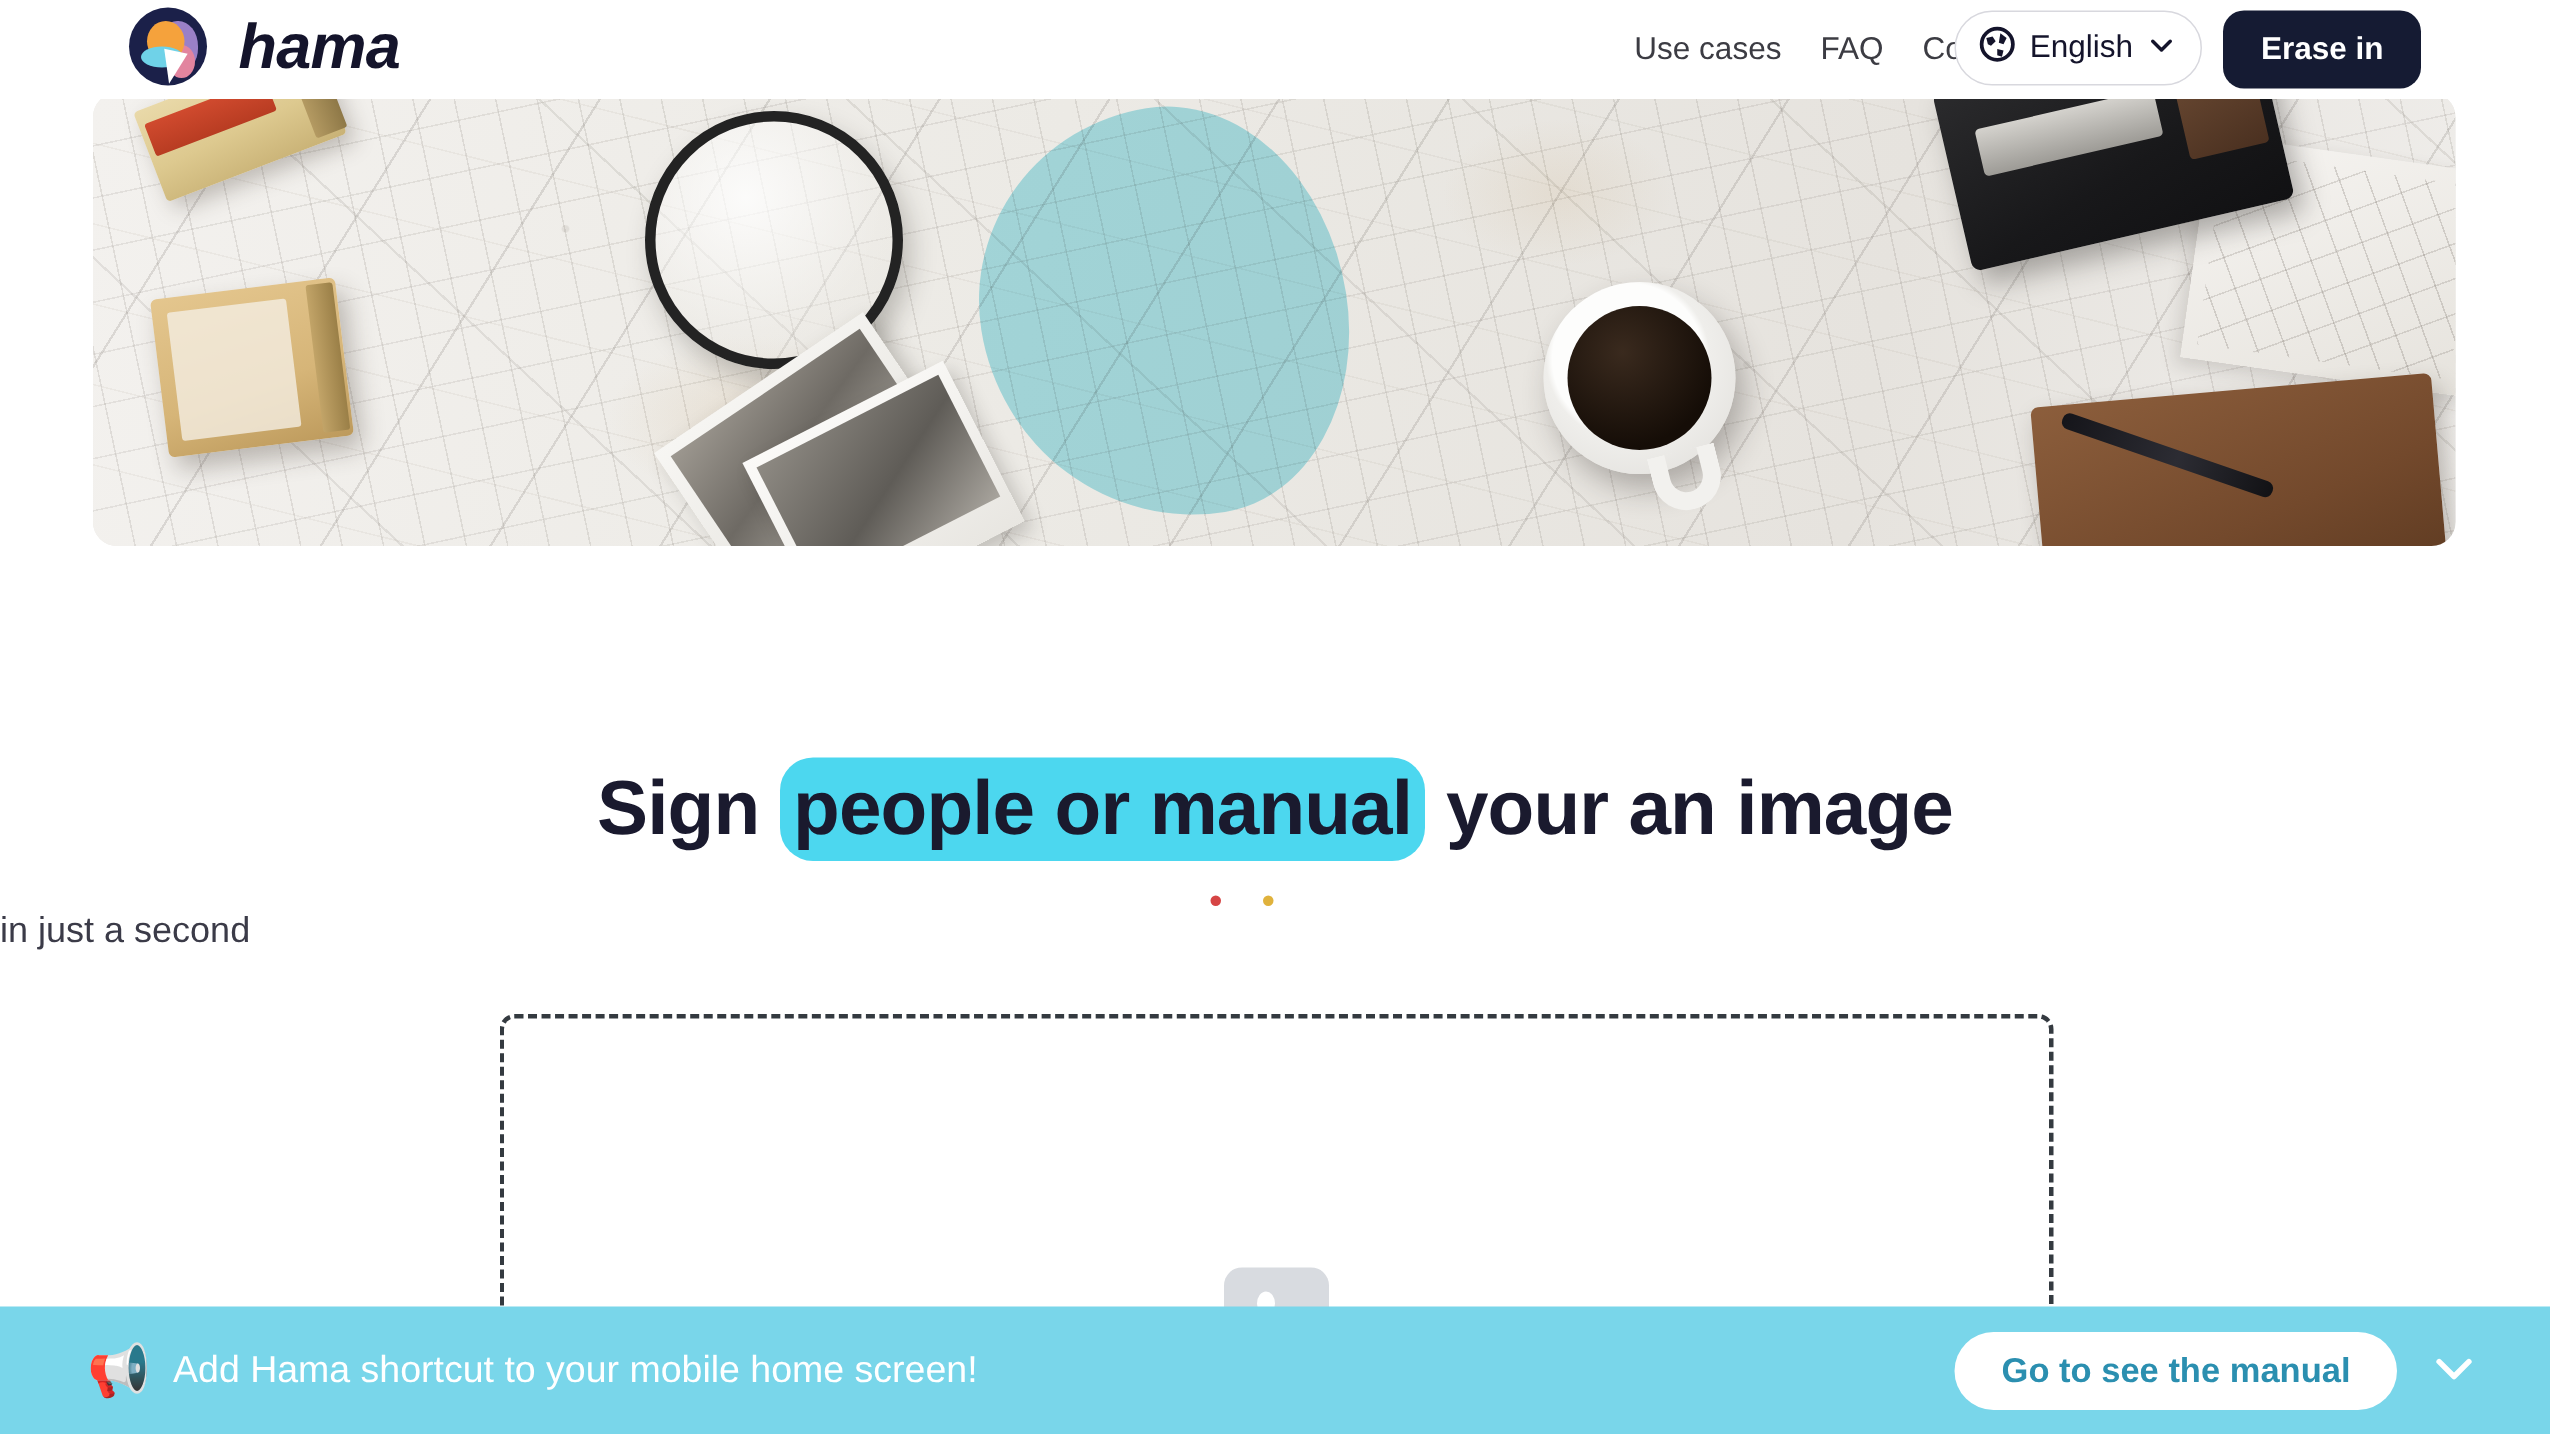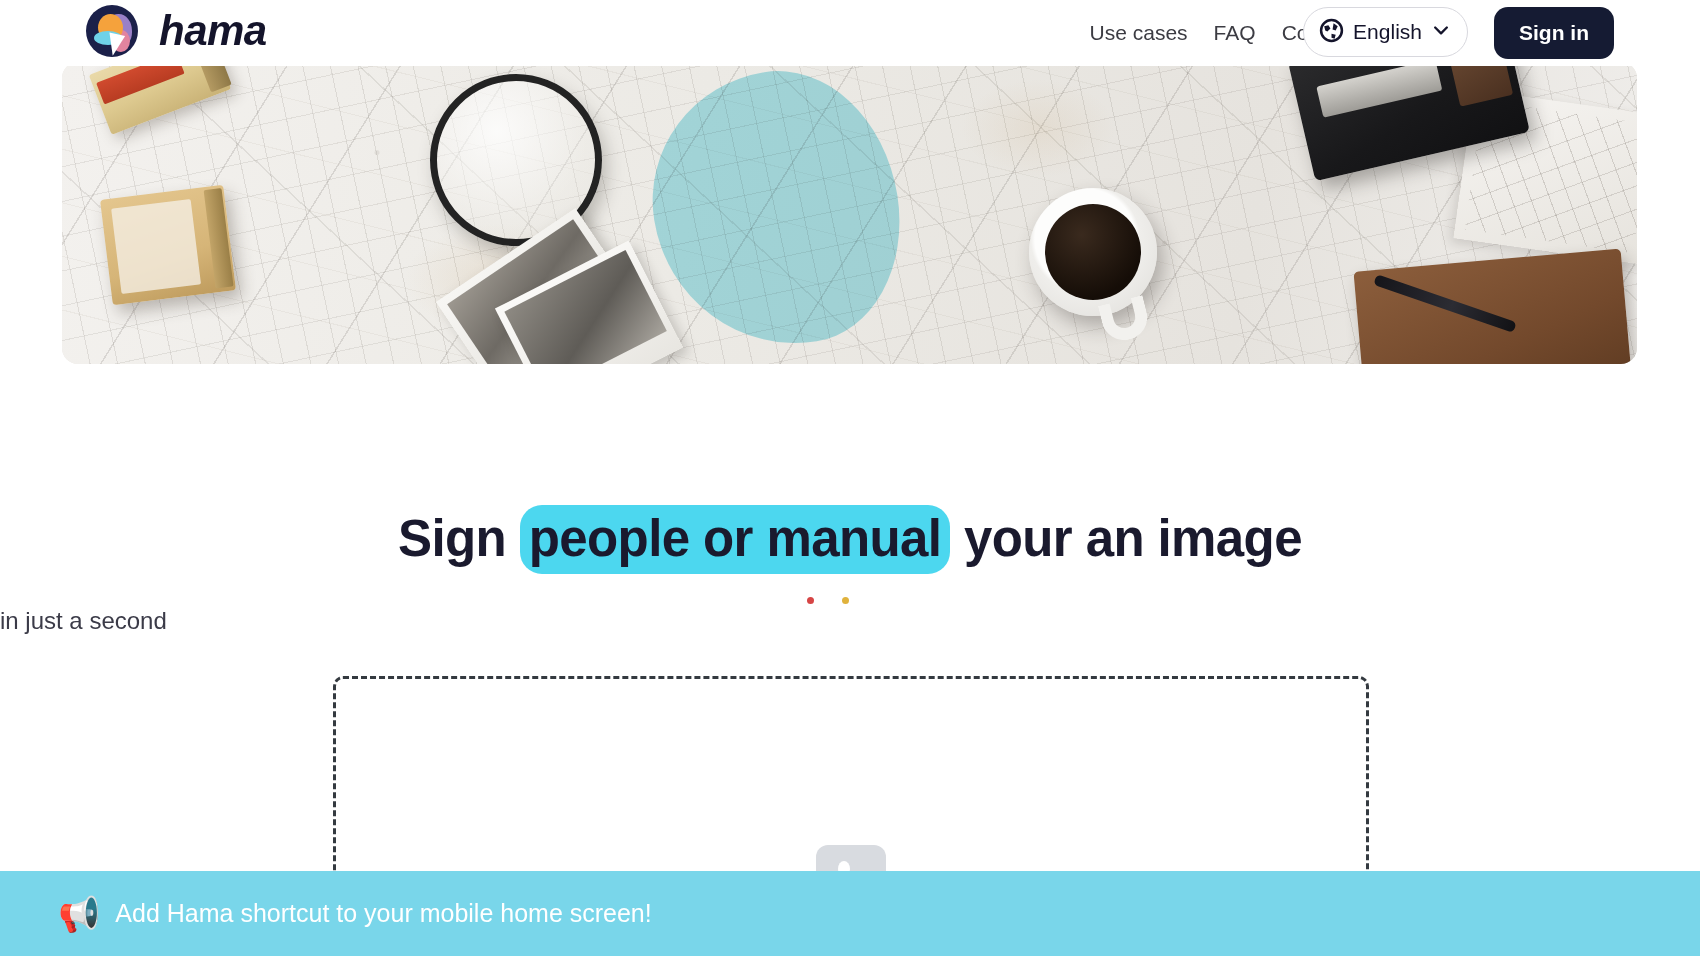--- a/index.html
+++ b/index.html
@@ -563,21 +563,21 @@
         </svg>
       </span>
       <span class="lang-label">English</span>
       <span>
         <svg width="20" height="20" viewBox="0 0 24 24">
           <path d="M5 9 L12 16 L19 9" fill="none" stroke="#14142b" stroke-width="2.8" stroke-linecap="round" stroke-linejoin="round"></path>
         </svg>
       </span>
     </div>
 
-    <button class="signin-btn">Sign in</button>
+    <button class="signin-btn">Erase in</button>
   </div>
 
   <div class="hero-img">
     <div class="map-base"></div>
     <div class="map-lines"></div>
     <div class="map-roads"></div>
     <div class="map-stain"></div>
 
     <div class="film-box-a"></div>
     <div class="film-box-b"></div>
@@ -612,15 +612,25 @@
       <span class="mt1"></span>
       <span class="mt2"></span>
     </div>
   </div>
 
   <div class="banner">
     <div class="banner-left">
       <span class="megaphone">📢</span>
       <span class="banner-text">Add Hama shortcut to your mobile home screen!</span>
     </div>
+    <div class="banner-right">
+      <button class="manual-btn">Go to see the manual</button>
+      <button class="banner-close">
+        <span>
+          <svg width="34" height="34" viewBox="0 0 24 24">
+            <path d="M5 9 L12 16 L19 9" fill="none" stroke="#ffffff" stroke-width="2.6" stroke-linecap="round" stroke-linejoin="round"></path>
+          </svg>
+        </span>
+      </button>
+    </div>
   </div>
 
 </div>
 
 </body></html>

